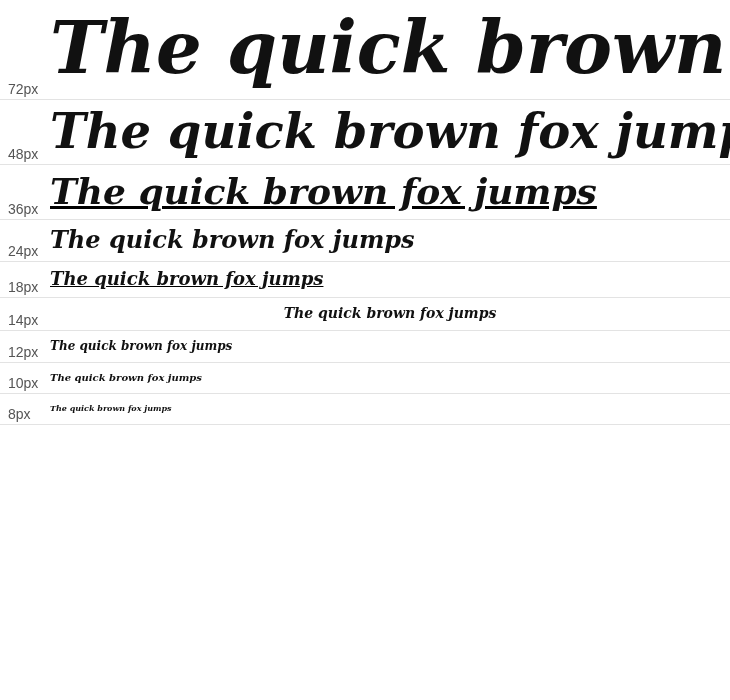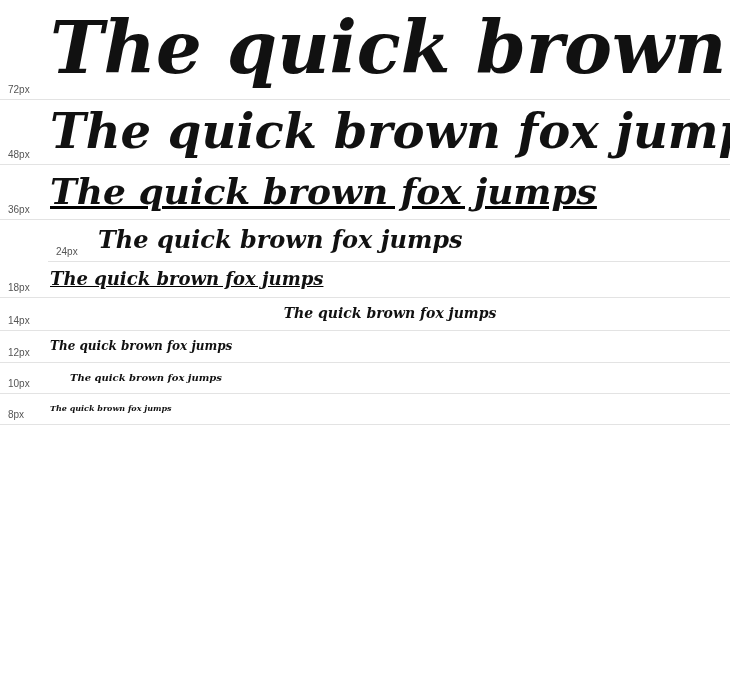--- a/index.html
+++ b/index.html
@@ -22,21 +22,21 @@
     border-bottom: 1px solid #e3e3e3;
     box-sizing: border-box;
     overflow: hidden;
     white-space: nowrap;
   }
   .size-label {
     position: absolute;
     left: 8px;
     bottom: 4px;
     font-family: "Liberation Sans", sans-serif;
-    font-size: 10px;
+    font-size: 14px;
     line-height: 11px;
     color: #555555;
     font-style: normal;
     font-weight: normal;
     letter-spacing: 0;
   }
   .sample {
     display: block;
     margin-left: 50px;
     font-family: "DejaVu Serif", serif;
@@ -60,41 +60,41 @@
   <div class="row" style="height:65px;">
     <span class="size-label">48px</span>
     <span class="sample" style="font-size:48px; line-height:62px;">The quick brown fox jumps over the lazy dog</span>
   </div>
 
   <div class="row" style="height:55px;text-decoration:underline;">
     <span class="size-label">36px</span>
     <span class="sample" style="font-size:36px; line-height:52px;">The quick brown fox jumps</span>
   </div>
 
-  <div class="row" style="height:42px;margin-left:48px;">
+  <div class="row" style="height:42px;">
     <span class="size-label">24px</span>
     <span class="sample" style="font-size:24px; line-height:40px;">The quick brown fox jumps</span>
   </div>
 
   <div class="row" style="height:36px;text-decoration:underline;">
     <span class="size-label">18px</span>
     <span class="sample" style="font-size:18px; line-height:34px;">The quick brown fox jumps</span>
   </div>
 
   <div class="row" style="height:33px;text-align:center;">
     <span class="size-label">14px</span>
     <span class="sample" style="font-size:14px; line-height:31px;">The quick brown fox jumps</span>
   </div>
 
   <div class="row" style="height:32px;">
     <span class="size-label">12px</span>
     <span class="sample" style="font-size:12px; line-height:30px;">The quick brown fox jumps</span>
   </div>
 
-  <div class="row" style="height:31px;padding-left:20px;">
+  <div class="row" style="height:31px;">
     <span class="size-label">10px</span>
     <span class="sample" style="font-size:10px; line-height:29px;">The quick brown fox jumps</span>
   </div>
 
   <div class="row" style="height:31px;">
     <span class="size-label">8px</span>
     <span class="sample" style="font-size:8px; line-height:29px;">The quick brown fox jumps</span>
   </div>
 
 </div>

